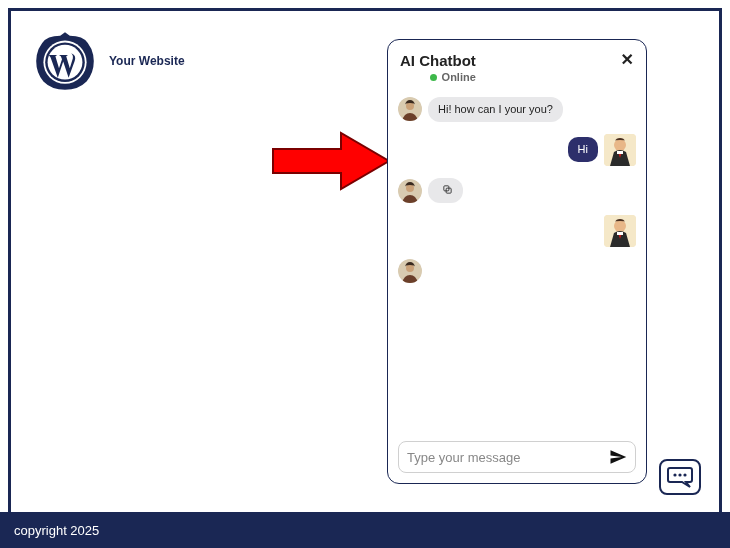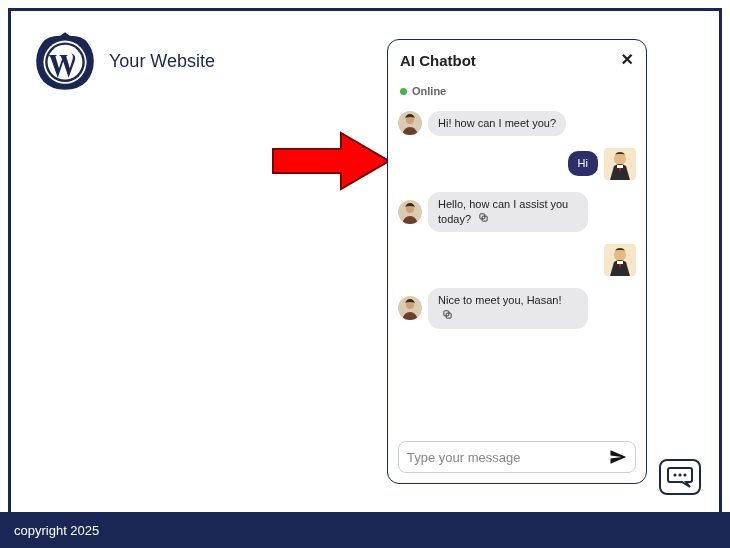--- a/index.html
+++ b/index.html
@@ -18,42 +18,42 @@
     }
     .logo-area {
       position: absolute;
       top: 20px; left: 24px;
       display: flex; align-items: center; gap: 14px;
     }
     .wp-badge {
       width: 60px; height: 60px;
     }
     .site-title {
-      font-size: 18px; color: #1a2754; font-weight: 400;
+      font-size: 12px; color: #1a2754; font-weight: 700;
     }
     .arrow {
       position: absolute;
       left: 260px; top: 120px;
       width: 120px; height: 60px;
     }
     .chatbot {
       position: absolute;
       top: 28px; right: 72px;
       width: 260px; height: 445px;
       border: 1.5px solid #1a2754;
       border-radius: 12px;
       background: #fff;
       display: flex; flex-direction: column;
       padding: 10px 10px 10px 10px;
     }
     .chat-header {
       display: flex; align-items: flex-start; justify-content: space-between;
       padding: 2px 2px 6px 2px;
     }
-    .chat-title-block { display:flex; flex-direction:column; gap:16px; }
+    .chat-title-block { display:flex; flex-direction:column; gap:2px;align-items:flex-end; }
     .chat-title { font-size: 15px; font-weight: 700; color: #222; }
     .status-row { display:flex; align-items:center; gap:5px; }
     .status-dot { width:7px; height:7px; border-radius:50%; background:#3db84a; }
     .status-text { font-size: 11px; color:#666;font-weight:bold; }
     .close-btn { font-size:16px; color:#222; font-weight:700; cursor:pointer; line-height:1; }
     .messages {
       flex:1; display:flex; flex-direction:column; gap:12px;
       padding: 8px 0 4px 0;
       overflow: hidden;
     }
@@ -143,21 +143,21 @@
 
       <div class="msg-row">
         <div class="avatar-bot">
           <svg viewBox="0 0 24 24">
               <circle cx="12" cy="12" r="12" fill="#d9cbb0"></circle>
               <circle cx="12" cy="9" r="4" fill="#caa178"></circle>
               <path d="M4 24 Q6 16 12 16 Q18 16 20 24 Z" fill="#6b3f2a"></path>
               <path d="M7 8 Q8 3 12 3 Q16 3 17 8 Q17 6 12 6 Q7 6 7 8" fill="#3a2a1f"></path>
             </svg>
         </div>
-        <div class="bubble">Hi! how can I meet you?</div>
+        <div class="bubble">Hi! how can I your you?</div>
       </div>
 
       <div class="msg-row right">
         <div class="bubble sent">Hi</div>
         <div class="avatar-user">
           <svg viewBox="0 0 32 32">
               <rect width="32" height="32" fill="#f5e8c8"></rect>
               <circle cx="16" cy="11" r="6" fill="#e8b788"></circle>
               <path d="M11 7 Q12 4 16 4 Q20 4 21 7 Q21 6 16 6 Q11 6 11 7" fill="#4a3020"></path>
               <path d="M6 32 L10 18 Q13 16 16 16 Q19 16 22 18 L26 32 Z" fill="#2b2b2b"></path>
@@ -170,21 +170,20 @@
       <div class="msg-row">
         <div class="avatar-bot">
           <svg viewBox="0 0 24 24">
               <circle cx="12" cy="12" r="12" fill="#d9cbb0"></circle>
               <circle cx="12" cy="9" r="4" fill="#caa178"></circle>
               <path d="M4 24 Q6 16 12 16 Q18 16 20 24 Z" fill="#6b3f2a"></path>
               <path d="M7 8 Q8 3 12 3 Q16 3 17 8 Q17 6 12 6 Q7 6 7 8" fill="#3a2a1f"></path>
             </svg>
         </div>
         <div class="bubble">
-          <span>Hello, how can I assist you today?</span>
           <span class="copy-icon-inline">
             <svg width="11" height="11" viewBox="0 0 24 24" fill="none" stroke="#333" stroke-width="2">
                 <rect x="9" y="9" width="11" height="11" rx="2"></rect>
                 <rect x="4" y="4" width="11" height="11" rx="2"></rect>
               </svg>
           </span>
         </div>
       </div>
 
       <div class="msg-row right">
@@ -202,29 +201,20 @@
 
       <div class="msg-row">
         <div class="avatar-bot">
           <svg viewBox="0 0 24 24">
               <circle cx="12" cy="12" r="12" fill="#d9cbb0"></circle>
               <circle cx="12" cy="9" r="4" fill="#caa178"></circle>
               <path d="M4 24 Q6 16 12 16 Q18 16 20 24 Z" fill="#6b3f2a"></path>
               <path d="M7 8 Q8 3 12 3 Q16 3 17 8 Q17 6 12 6 Q7 6 7 8" fill="#3a2a1f"></path>
             </svg>
         </div>
-        <div class="bubble">
-          <span>Nice to meet you, Hasan!</span>
-          <span class="copy-icon-inline">
-            <svg width="11" height="11" viewBox="0 0 24 24" fill="none" stroke="#333" stroke-width="2">
-                <rect x="9" y="9" width="11" height="11" rx="2"></rect>
-                <rect x="4" y="4" width="11" height="11" rx="2"></rect>
-              </svg>
-          </span>
-        </div>
       </div>
 
     </div>
 
     <div class="input-bar">
       <input class="input-field" type="text" placeholder="Type your message" style="">
       <svg class="send-btn" viewBox="0 0 24 24">
         <path d="M2 21 L23 12 L2 3 L2 10 L17 12 L2 14 Z" fill="#111"></path>
       </svg>
     </div>

